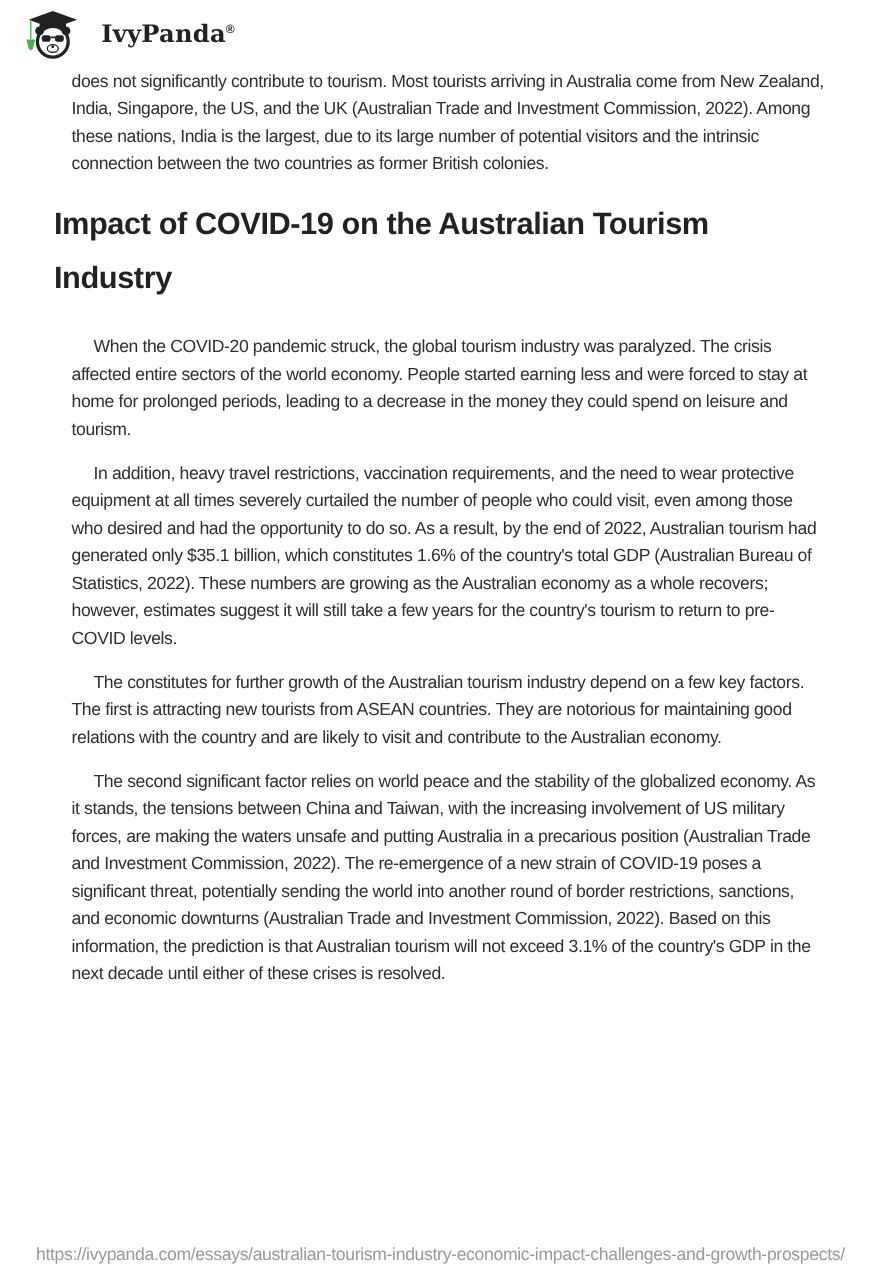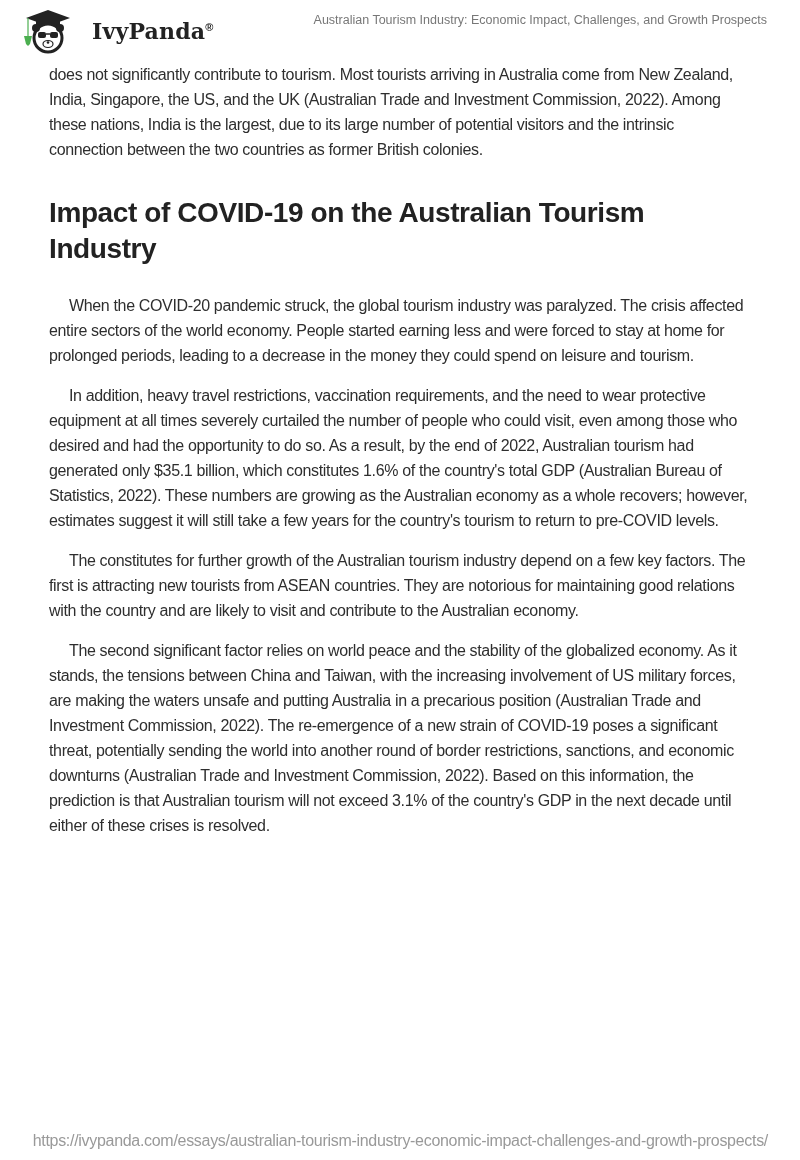--- a/index.html
+++ b/index.html
@@ -4,23 +4,23 @@
   <style>
     html, body { margin: 0; padding: 0; background: #ffffff; }
     body { width: 800px; height: 1160px; position: relative; overflow: hidden; font-family: "Liberation Sans", sans-serif; color: #2b2b2b; }
     .header { position: absolute; left: 0; top: 0; width: 800px; height: 60px; }
     .logo { position: absolute; left: 18px; top: 8px; display: flex; align-items: center; }
     .logo-mark { width: 54px; height: 46px; }
     .logo-text { font-family: "DejaVu Serif", "Liberation Serif", serif; font-weight: bold; font-size: 22px; color: #222; margin-left: 20px; letter-spacing: 0.2px; }
     .logo-text sup { font-size: 11px; font-family: "Liberation Sans", sans-serif; }
     .doc-title { position: absolute; right: 33px; top: 13px; font-size: 12.5px; color: #777; white-space: nowrap; }
     .content { position: absolute; left: 49px; top: 62px; width: 700px; }
-    p { font-size: 16px; line-height: 25px; margin: 0 0 15px 0; color: #2e2e2e; letter-spacing: -0.35px; }
+    p { font-size: 16px; line-height: 25px; margin: 0 0 15px 16px; color: #2e2e2e; letter-spacing: -0.35px; }
     p.indent { text-indent: 20px; }
-    h2 { font-size: 28px; line-height: 36px; font-weight: bold; margin: 33px 0 26px 0; color: #222; letter-spacing: -0.4px; }
+    h2 { font-size: 28px; line-height: 49px; font-weight: bold; margin: 17px 0 26px 0; color: #222; letter-spacing: -0.4px; }
     .footer-url { position: absolute; right: 32px; top: 1132px; font-size: 16px; color: #999; letter-spacing: -0.3px; }
   </style>
 </head>
 <body>
 
 <div class="header">
   <div class="logo">
     <svg class="logo-mark" viewBox="0 0 54 46">
       <polygon points="8,10 30,2 52,10 30,18" fill="#222"></polygon>
       <rect x="18" y="12" width="24" height="6" fill="#222"></rect>
@@ -30,21 +30,20 @@
       <circle cx="18" cy="20" r="4" fill="#222"></circle>
       <circle cx="42" cy="20" r="4" fill="#222"></circle>
       <rect x="20" y="24" width="8" height="6" rx="2" fill="#222"></rect>
       <rect x="32" y="24" width="8" height="6" rx="2" fill="#222"></rect>
       <line x1="28" y1="26" x2="32" y2="26" stroke="#222" stroke-width="1.5"></line>
       <ellipse cx="30" cy="36" rx="5" ry="3.5" fill="#fff" stroke="#222" stroke-width="1.2"></ellipse>
       <circle cx="30" cy="34.5" r="1.3" fill="#222"></circle>
     </svg>
     <span class="logo-text"><span>IvyPanda</span><sup>®</sup></span>
   </div>
-  <div class="doc-title">Australian Tourism Industry: Economic Impact, Challenges, and Growth Prospects</div>
 </div>
 
 <div class="content">
   <p>does not significantly contribute to tourism. Most tourists arriving in Australia come from New Zealand, India, Singapore, the US, and the UK (Australian Trade and Investment Commission, 2022). Among these nations, India is the largest, due to its large number of potential visitors and the intrinsic connection between the two countries as former British colonies.</p>
   <h2>Impact of COVID-19 on the Australian Tourism Industry</h2>
   <p class="indent">When the COVID-20 pandemic struck, the global tourism industry was paralyzed. The crisis affected entire sectors of the world economy. People started earning less and were forced to stay at home for prolonged periods, leading to a decrease in the money they could spend on leisure and tourism.</p>
   <p class="indent">In addition, heavy travel restrictions, vaccination requirements, and the need to wear protective equipment at all times severely curtailed the number of people who could visit, even among those who desired and had the opportunity to do so. As a result, by the end of 2022, Australian tourism had generated only $35.1 billion, which constitutes 1.6% of the country's total GDP (Australian Bureau of Statistics, 2022). These numbers are growing as the Australian economy as a whole recovers; however, estimates suggest it will still take a few years for the country's tourism to return to pre-COVID levels.</p>
   <p class="indent">The constitutes for further growth of the Australian tourism industry depend on a few key factors. The first is attracting new tourists from ASEAN countries. They are notorious for maintaining good relations with the country and are likely to visit and contribute to the Australian economy.</p>
   <p class="indent">The second significant factor relies on world peace and the stability of the globalized economy. As it stands, the tensions between China and Taiwan, with the increasing involvement of US military forces, are making the waters unsafe and putting Australia in a precarious position (Australian Trade and Investment Commission, 2022). The re-emergence of a new strain of COVID-19 poses a significant threat, potentially sending the world into another round of border restrictions, sanctions, and economic downturns (Australian Trade and Investment Commission, 2022). Based on this information, the prediction is that Australian tourism will not exceed 3.1% of the country's GDP in the next decade until either of these crises is resolved.</p>
 </div>

